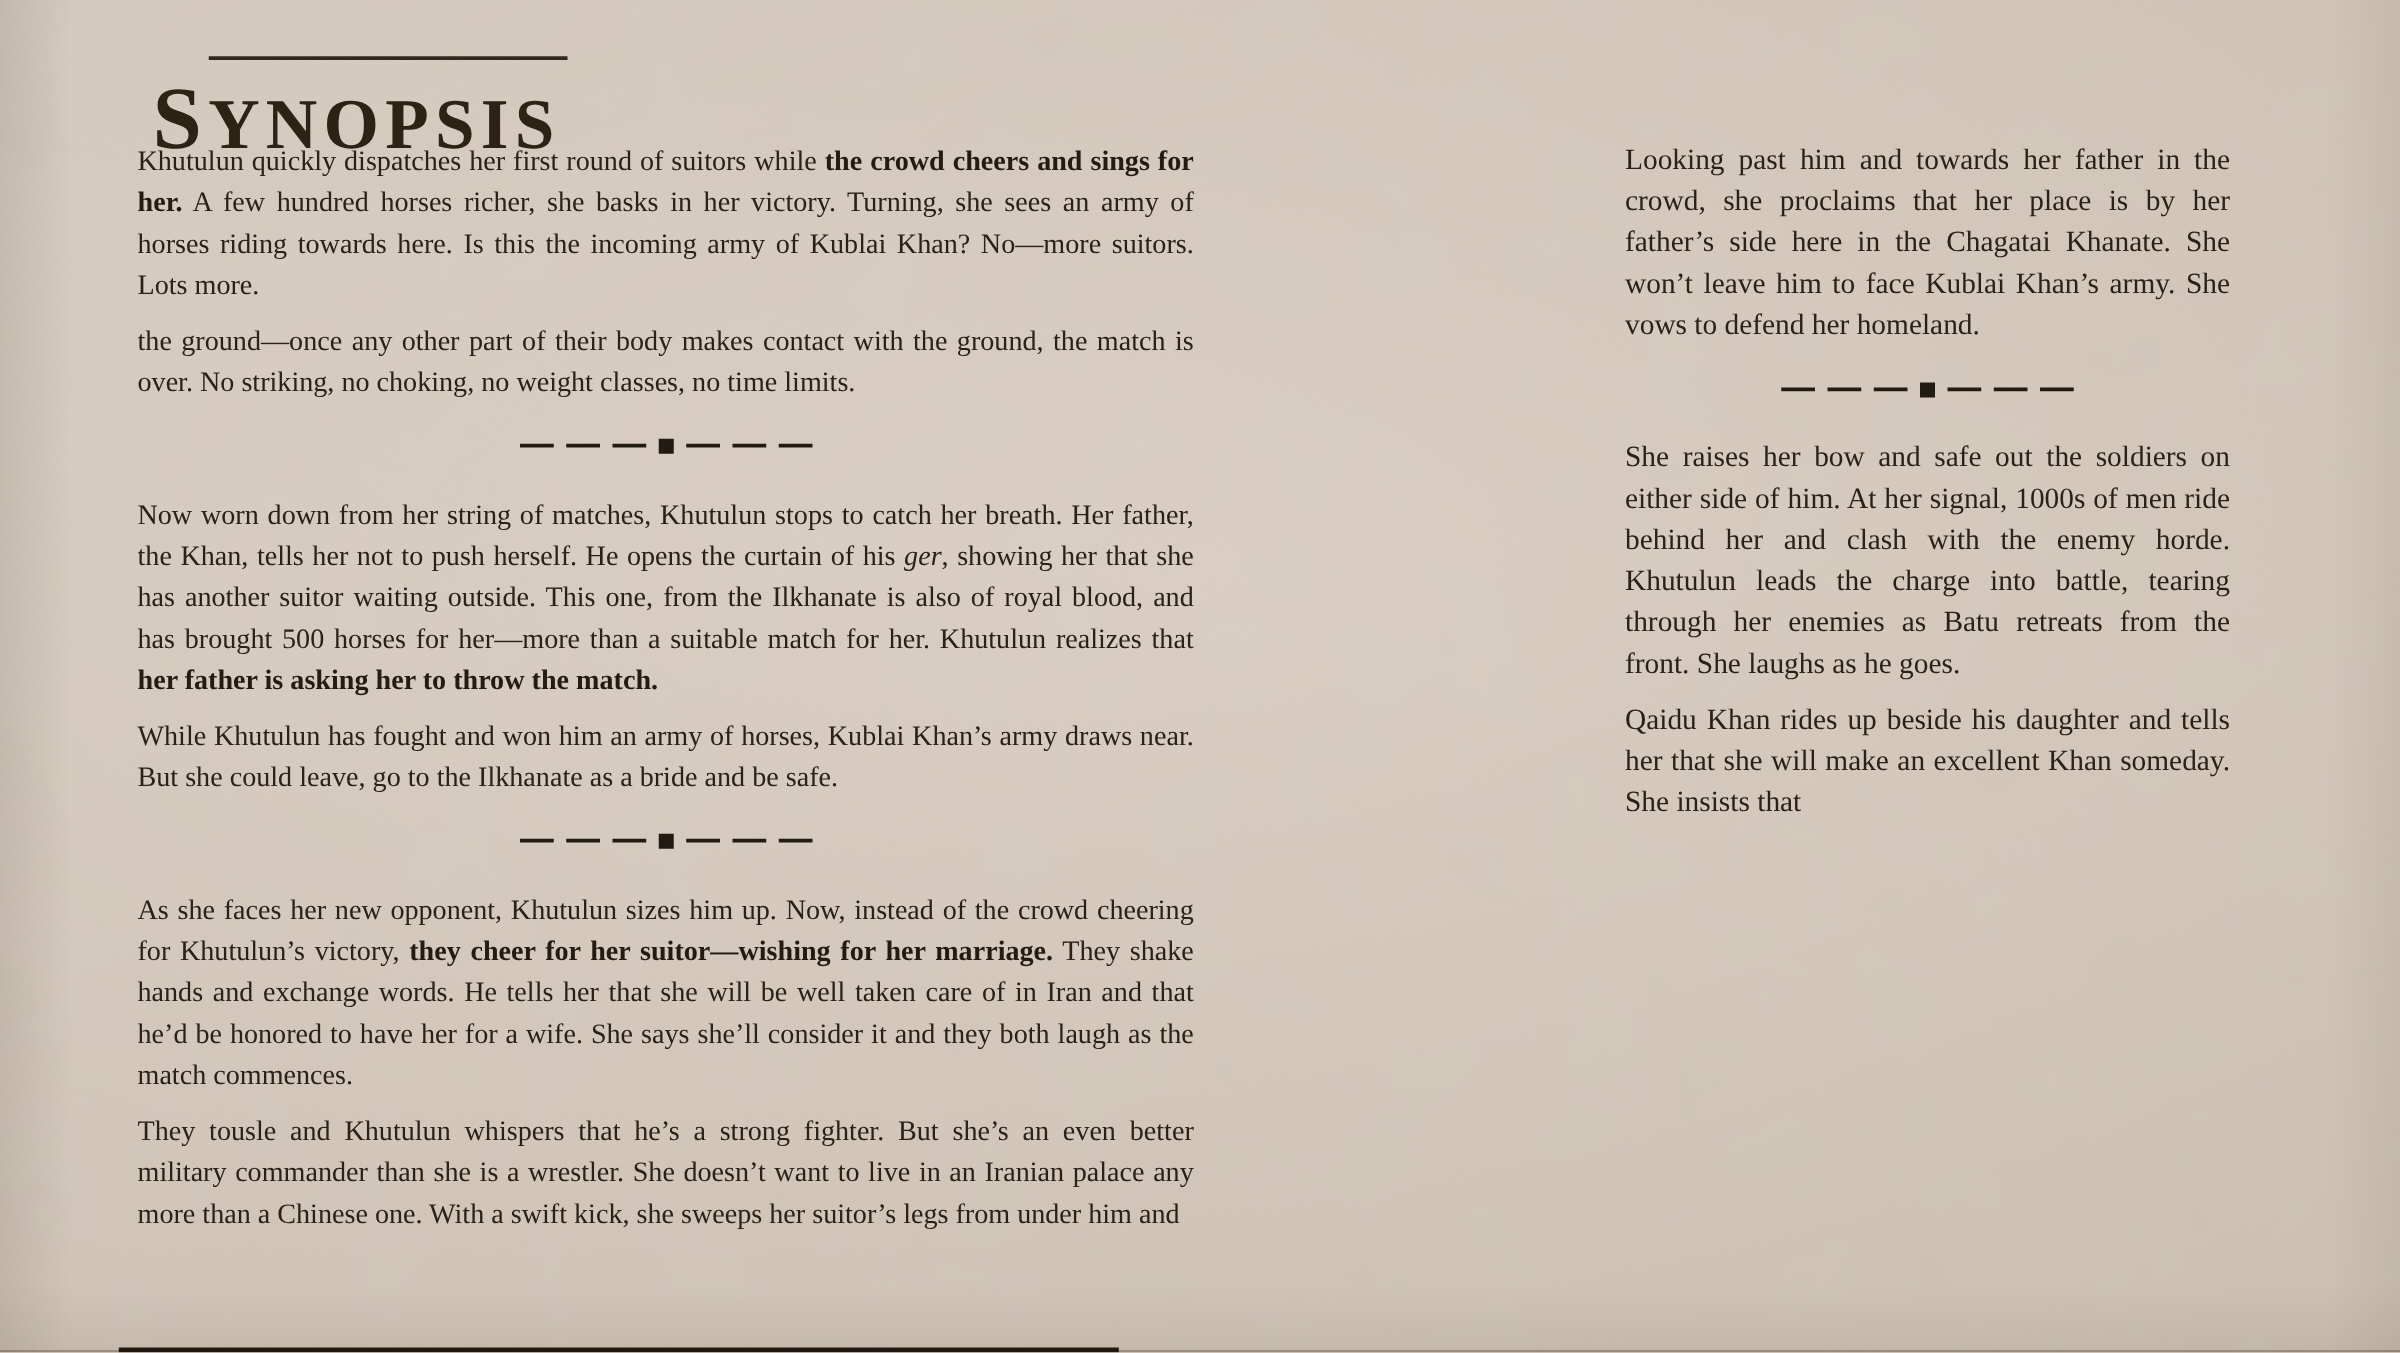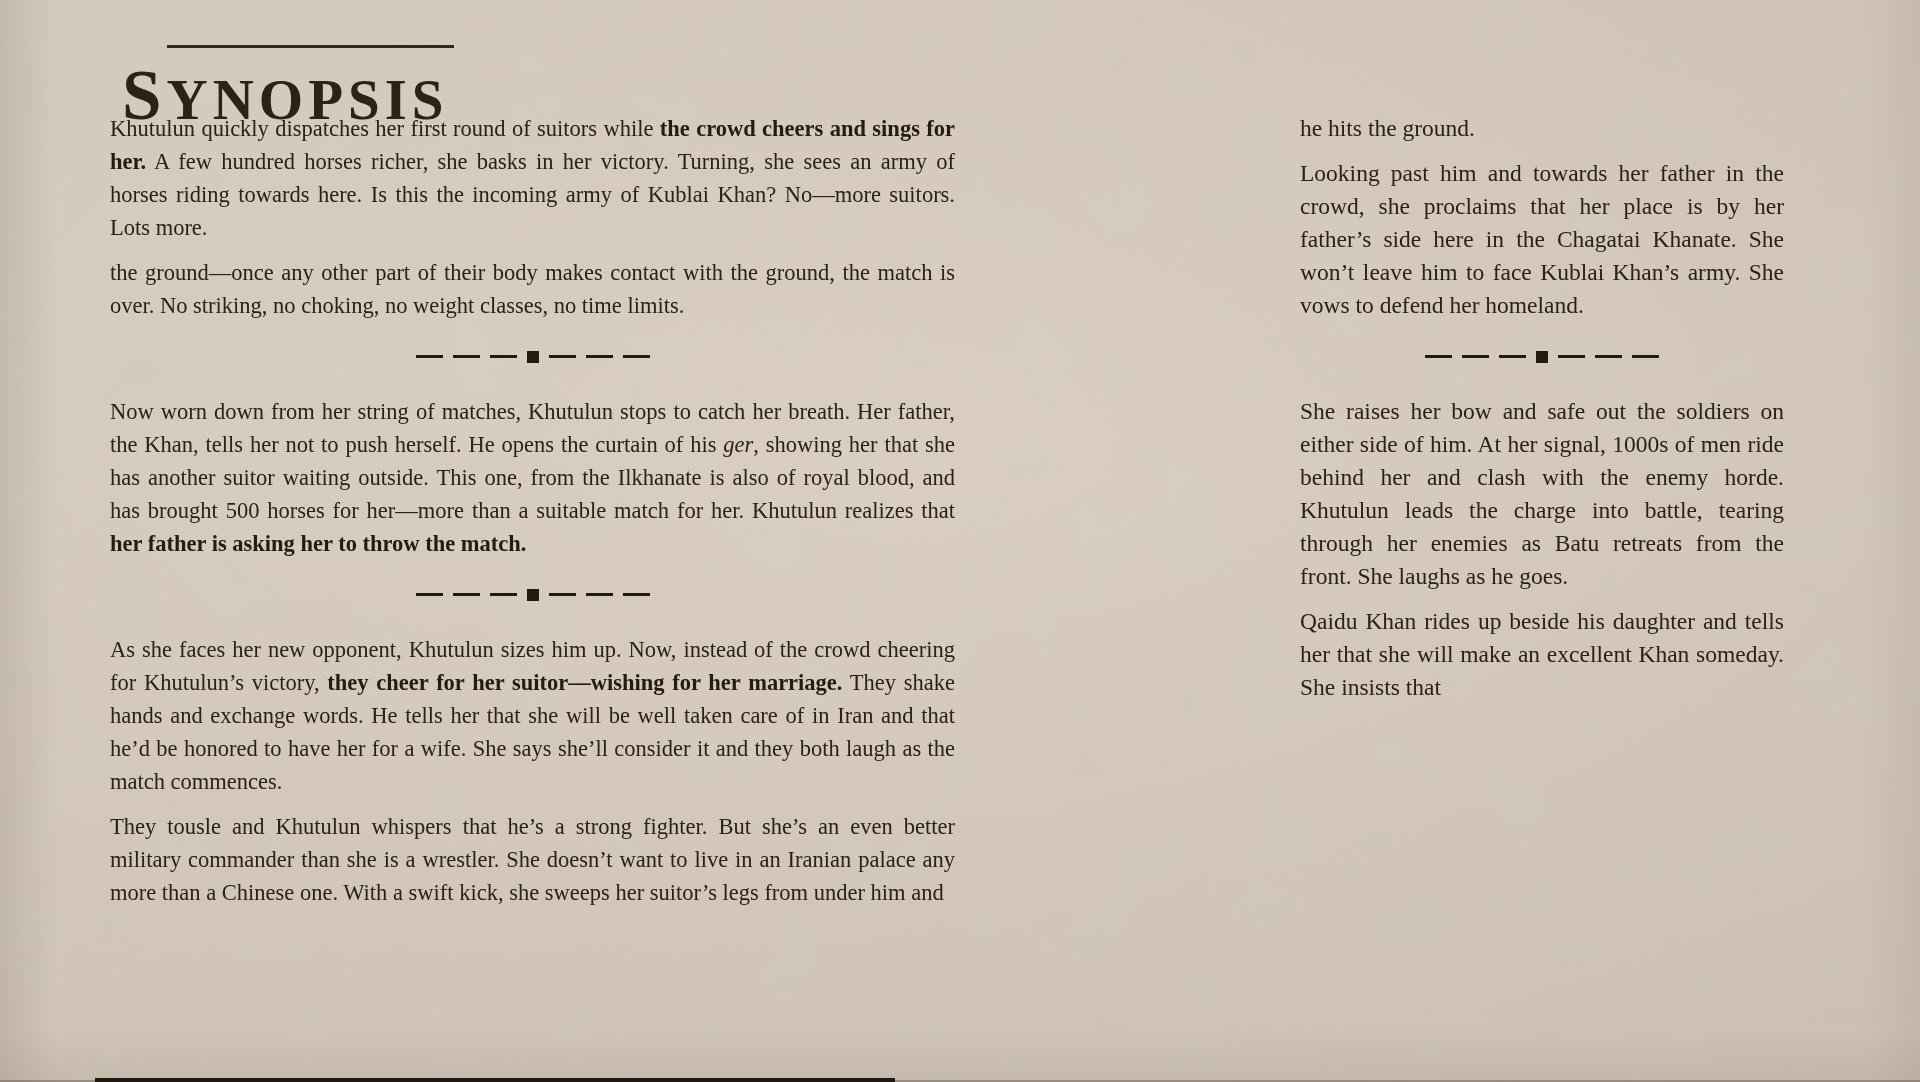--- a/index.html
+++ b/index.html
@@ -90,35 +90,35 @@
       <div class="divider">
         <span class="dash"></span>
         <span class="dash"></span>
         <span class="dash"></span>
         <span class="square"></span>
         <span class="dash"></span>
         <span class="dash"></span>
         <span class="dash"></span>
       </div>
       <p><span>Now worn down from her string of matches, Khutulun stops to catch her breath. Her father, the Khan, tells her not to push herself. He opens the curtain of his </span><em>ger</em><span>, showing her that she has another suitor waiting outside. This one, from the Ilkhanate is also of royal blood, and has brought 500 horses for her—more than a suitable match for her. Khutulun realizes that </span><strong>her father is asking her to throw the match.</strong></p>
+      <p><span>While Khutulun has fought and won him an army of horses, Kublai Khan’s army draws near. But she could leave, go to the Ilkhanate as a bride and be safe.</span></p>
       <div class="divider">
         <span class="dash"></span>
         <span class="dash"></span>
         <span class="dash"></span>
         <span class="square"></span>
         <span class="dash"></span>
         <span class="dash"></span>
         <span class="dash"></span>
       </div>
       <p><span>As she faces her new opponent, Khutulun sizes him up. Now, instead of the crowd cheering for Khutulun’s victory, </span><strong>they cheer for her suitor—wishing for her marriage.</strong><span> They shake hands and exchange words. He tells her that she will be well taken care of in Iran and that he’d be honored to have her for a wife. She says she’ll consider it and they both laugh as the match commences.</span></p>
       <p><span>They tousle and Khutulun whispers that he’s a strong fighter. But she’s an even better military commander than she is a wrestler. She doesn’t want to live in an Iranian palace any more than a Chinese one. With a swift kick, she sweeps her suitor’s legs from under him and</span></p>
     </section>
 
   <section class="col col-right">
-      <p><span>he hits the ground.</span></p>
       <p><span>Looking past him and towards her father in the crowd, she proclaims that her place is by her father’s side here in the Chagatai Khanate. She won’t leave him to face Kublai Khan’s army. She vows to defend her homeland.</span></p>
       <div class="divider">
         <span class="dash"></span>
         <span class="dash"></span>
         <span class="dash"></span>
         <span class="square"></span>
         <span class="dash"></span>
         <span class="dash"></span>
         <span class="dash"></span>
       </div>

